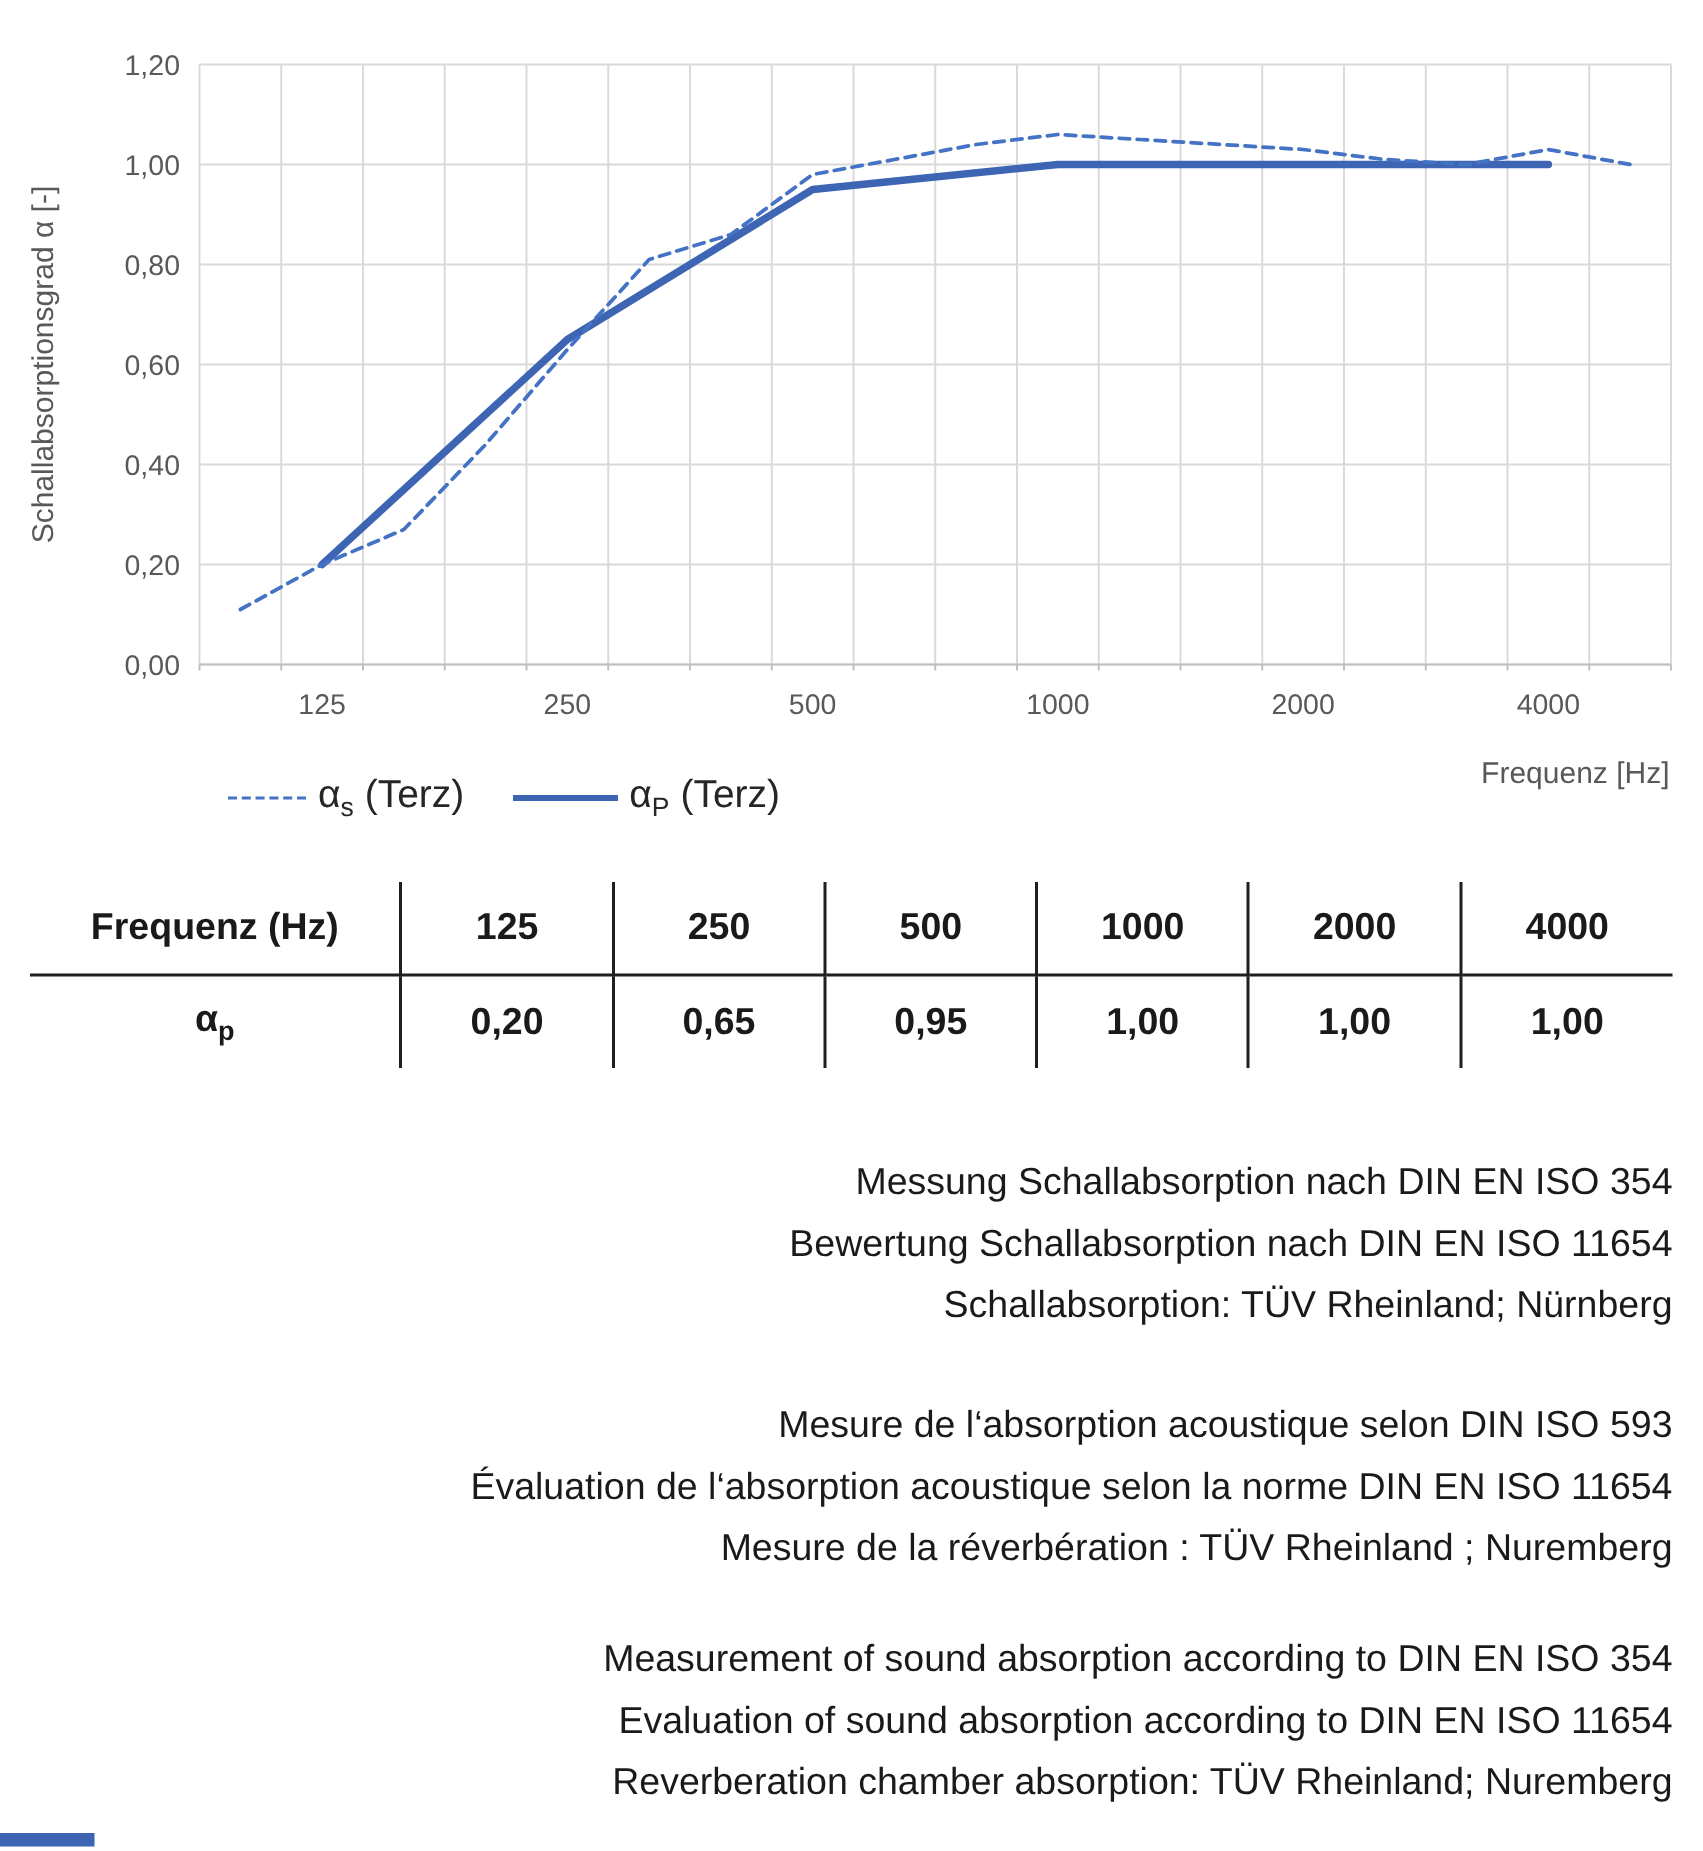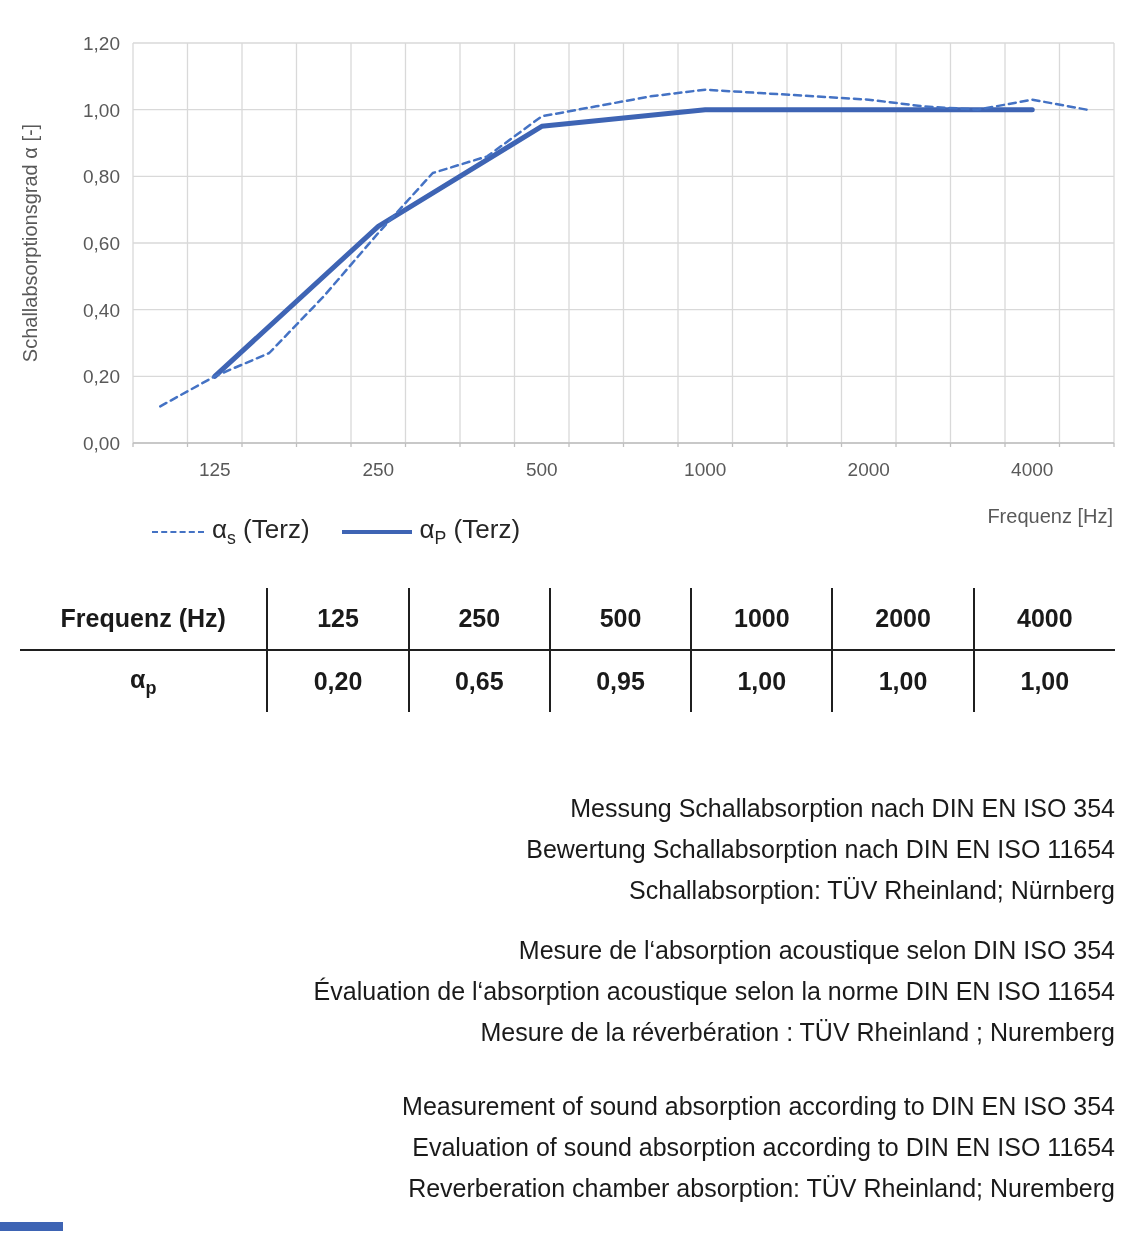--- a/index.html
+++ b/index.html
@@ -55,21 +55,21 @@
   .alpha-table tr:first-child th{border-bottom:2px solid var(--table-line);}
   .alpha-table .col-label{width:247px;}
   .alpha-table .col-val{width:141px;}
   .alpha-table sub{font-size:72%;}
 
   
   .notes-block{
     position:absolute;left:20px;width:1095px;
     text-align:right;font-size:25px;line-height:41px;color:var(--ink);
   }
-  .notes-de{top:788px;}
+  .notes-de{top:768px;}
   .notes-fr{top:930px;}
   .notes-en{top:1086px;}
   .note-line{display:block;}
 
   
   .footer-bar{
     position:absolute;left:0;top:1222px;width:63px;height:9px;
     background:var(--accent-solid);
   }
 </style>
@@ -178,21 +178,21 @@
     </tr>
   </tbody>
     </table>
 
   <div class="notes-block notes-de">
     <span class="note-line">Messung Schallabsorption nach DIN EN ISO 354</span>
     <span class="note-line">Bewertung Schallabsorption nach DIN EN ISO 11654</span>
     <span class="note-line">Schallabsorption: TÜV Rheinland; Nürnberg</span>
   </div>
   <div class="notes-block notes-fr">
-    <span class="note-line">Mesure de l‘absorption acoustique selon DIN ISO 354</span>
+    <span class="note-line">Mesure de l‘absorption acoustique selon DIN ISO 593</span>
     <span class="note-line">Évaluation de l‘absorption acoustique selon la norme DIN EN ISO 11654</span>
     <span class="note-line">Mesure de la réverbération : TÜV Rheinland ; Nuremberg</span>
   </div>
   <div class="notes-block notes-en">
     <span class="note-line">Measurement of sound absorption according to DIN EN ISO 354</span>
     <span class="note-line">Evaluation of sound absorption according to DIN EN ISO 11654</span>
     <span class="note-line">Reverberation chamber absorption: TÜV Rheinland; Nuremberg</span>
   </div>
 
   <div class="footer-bar"></div>

